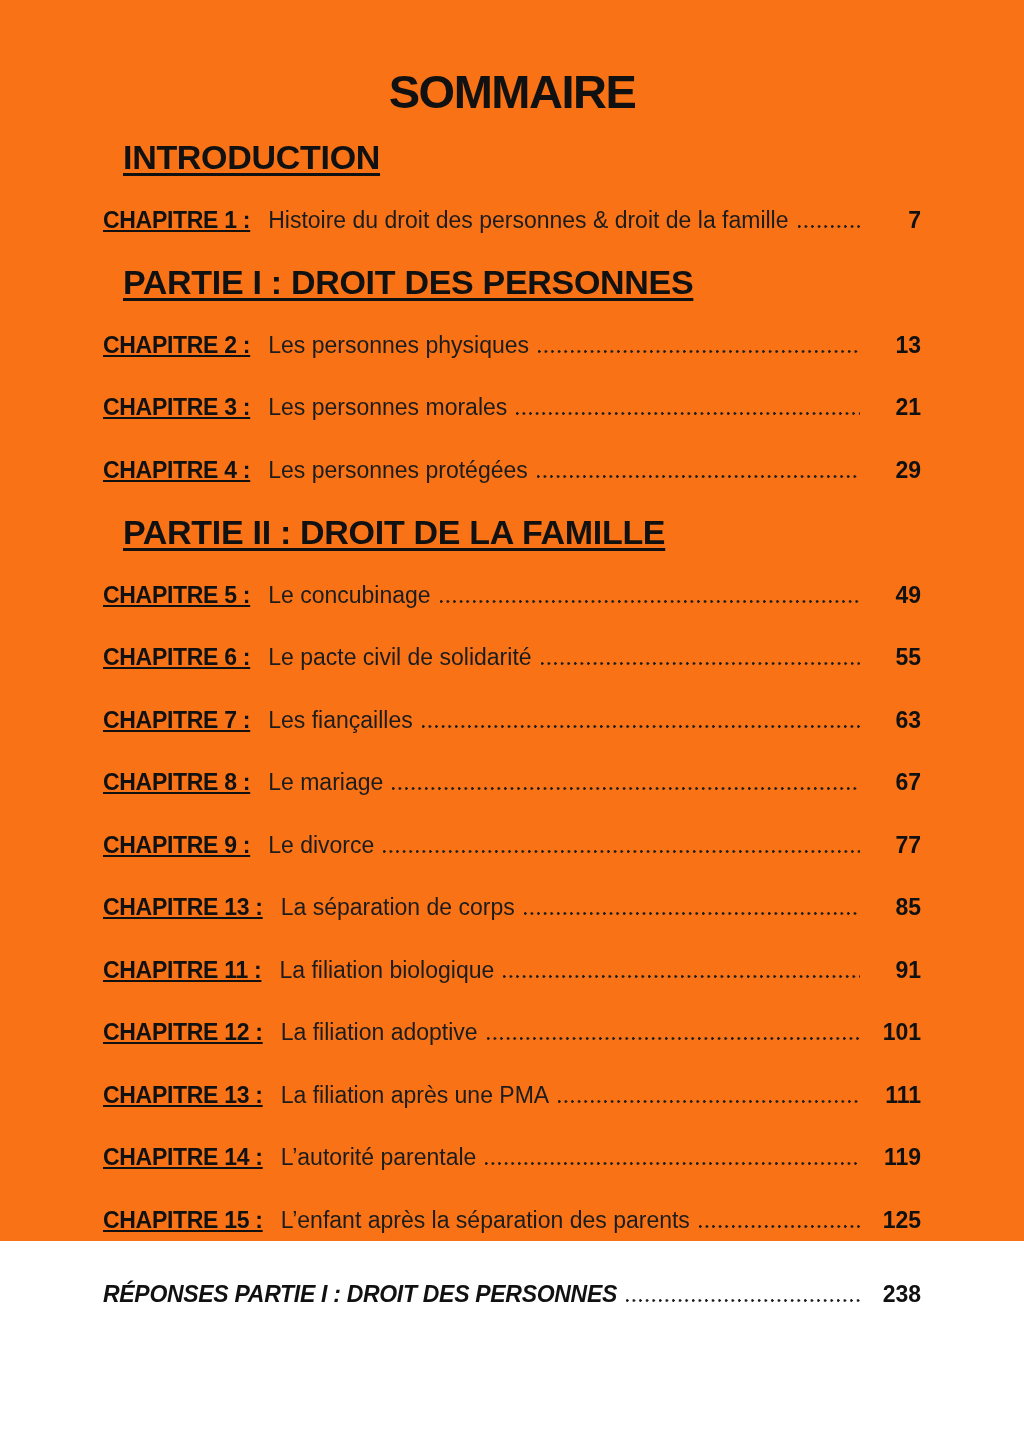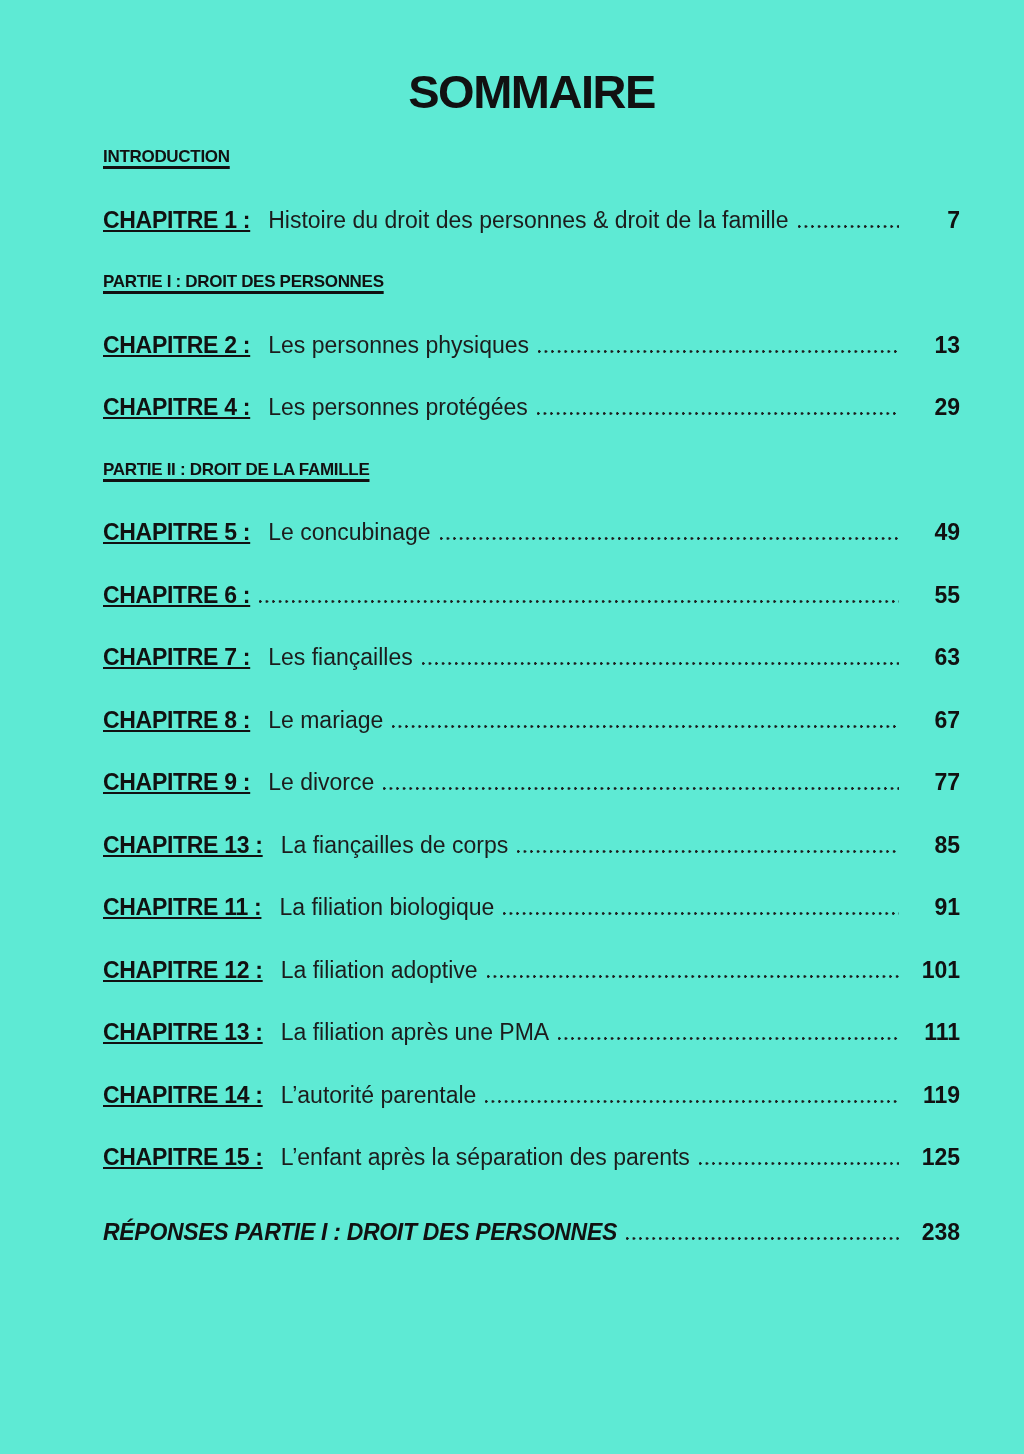--- a/index.html
+++ b/index.html
@@ -6,50 +6,51 @@
   html, body { background: #ffffff; }
   body {
     width: 1024px;
     height: 1454px;
     font-family: "Liberation Sans", sans-serif;
     color: #191919;
     overflow: hidden;
   }
   .page {
     width: 1024px;
-    height: 1454px;
-    background: #5eead4;
-    padding: 68px 64px 0 103px;
+    height: 1241px;
+    background: #f97316;
+    padding: 68px 103px 0 103px;
   }
   .doc-title {
     text-align: center;
     font-size: 47px;
     font-weight: 800;
     letter-spacing: -1.5px;
     line-height: 48px;
     color: #111111;
     margin-bottom: 27px;
   }
   .toc-row {
     display: flex;
     align-items: baseline;
     font-size: 23px;
     line-height: 28px;
     margin-bottom: 34.5px;
     white-space: nowrap;
   }
   .heading-row { margin-bottom: 34.5px; }
   .heading-text {
-    font-size: 17px;
+    font-size: 34px;
     font-weight: 700;
     letter-spacing: -0.3px;
     color: #111111;
     text-decoration: underline;
     text-decoration-thickness: 2.5px;
     text-underline-offset: 4px;
+    margin-left: 20px;
   }
   .chapter-prefix {
     font-weight: 700;
     letter-spacing: -0.3px;
     color: #111111;
     text-decoration: underline;
   }
   .chapter-title {
     margin-left: 18px;
     font-weight: 400;
@@ -102,20 +103,26 @@
     <span class="heading-text">PARTIE I : DROIT DES PERSONNES</span>
   </div>
 
   <div class="toc-row">
     <span class="chapter-prefix">CHAPITRE 2 :</span>
     <span class="chapter-title">Les personnes physiques</span>
     <span class="leader"></span>
     <span class="page-num">13</span>
   </div>
 
+  <div class="toc-row">
+    <span class="chapter-prefix">CHAPITRE 3 :</span>
+    <span class="chapter-title">Les personnes morales</span>
+    <span class="leader"></span>
+    <span class="page-num">21</span>
+  </div>
 
   <div class="toc-row">
     <span class="chapter-prefix">CHAPITRE 4 :</span>
     <span class="chapter-title">Les personnes protégées</span>
     <span class="leader"></span>
     <span class="page-num">29</span>
   </div>
 
   <div class="toc-row heading-row">
     <span class="heading-text">PARTIE II : DROIT DE LA FAMILLE</span>
@@ -123,20 +130,21 @@
 
   <div class="toc-row">
     <span class="chapter-prefix">CHAPITRE 5 :</span>
     <span class="chapter-title">Le concubinage</span>
     <span class="leader"></span>
     <span class="page-num">49</span>
   </div>
 
   <div class="toc-row">
     <span class="chapter-prefix">CHAPITRE 6 :</span>
+    <span class="chapter-title">Le pacte civil de solidarité</span>
     <span class="leader"></span>
     <span class="page-num">55</span>
   </div>
 
   <div class="toc-row">
     <span class="chapter-prefix">CHAPITRE 7 :</span>
     <span class="chapter-title">Les fiançailles</span>
     <span class="leader"></span>
     <span class="page-num">63</span>
   </div>
@@ -150,21 +158,21 @@
 
   <div class="toc-row">
     <span class="chapter-prefix">CHAPITRE 9 :</span>
     <span class="chapter-title">Le divorce</span>
     <span class="leader"></span>
     <span class="page-num">77</span>
   </div>
 
   <div class="toc-row">
     <span class="chapter-prefix">CHAPITRE 13 :</span>
-    <span class="chapter-title">La fiançailles de corps</span>
+    <span class="chapter-title">La séparation de corps</span>
     <span class="leader"></span>
     <span class="page-num">85</span>
   </div>
 
   <div class="toc-row">
     <span class="chapter-prefix">CHAPITRE 11 :</span>
     <span class="chapter-title">La filiation biologique</span>
     <span class="leader"></span>
     <span class="page-num">91</span>
   </div>

